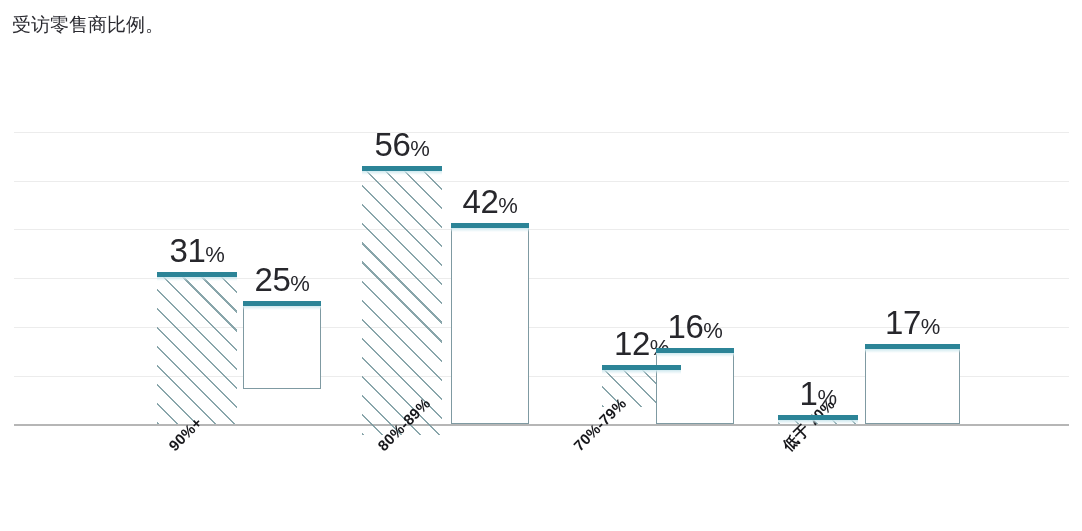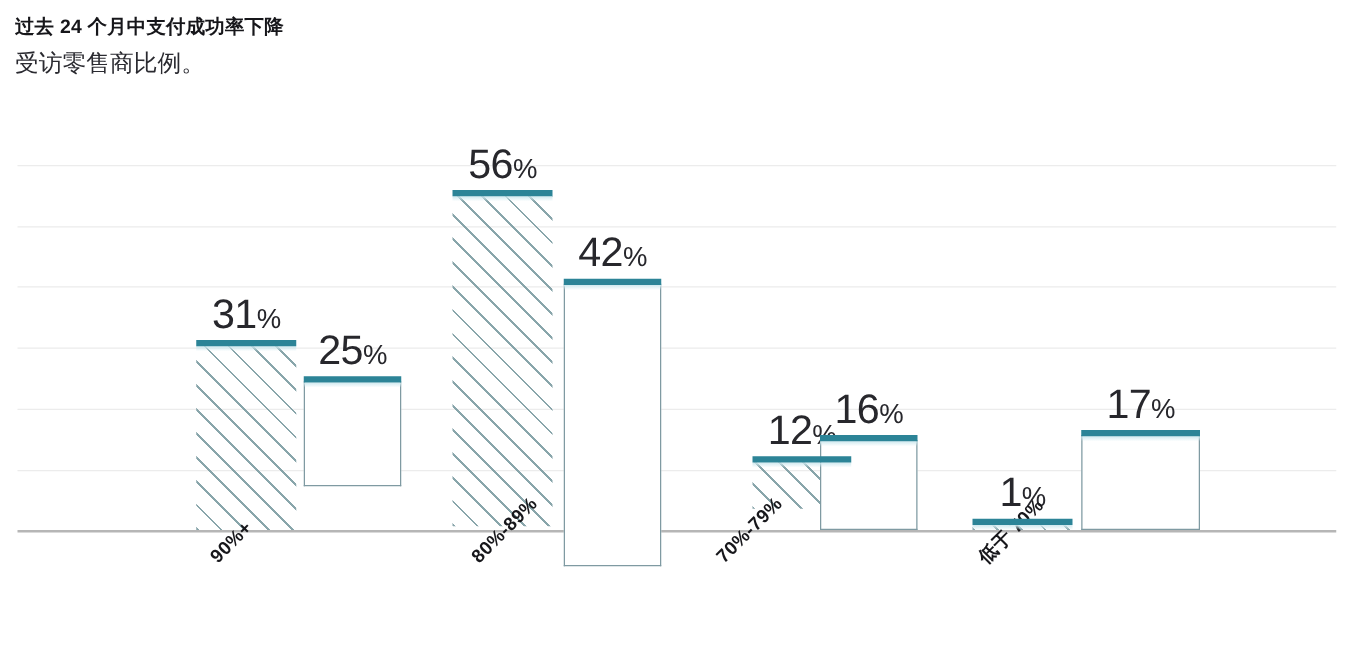--- a/index.html
+++ b/index.html
@@ -140,21 +140,20 @@
     white-space: nowrap;
     transform: rotate(-45deg);
     transform-origin: left top;
     letter-spacing: 0.3px;
   }
 </style>
 </head>
 <body>
 
 <div id="header">
-  <div id="chart-title">过去 24 个月中支付成功率下降</div>
   <div id="chart-subtitle">受访零售商比例。</div>
 </div>
 
 <div id="plot">
   <div id="gridlines-layer">
       <div class="gridline" style="top: 132px;"></div>
       <div class="gridline" style="top: 181px;"></div>
       <div class="gridline" style="top: 229px;"></div>
       <div class="gridline" style="top: 278px;"></div>
       <div class="gridline" style="top: 327px;"></div>
@@ -167,27 +166,27 @@
         <div class="cap-glow"></div>
         <div class="cap"></div>
         <div class="bar-value"><span class="num">31</span><span class="pct">%</span></div>
       </div>
       <div class="bar outlined" style="left: 243px; top: 301px; width: 78px; height: 88px;">
         <div class="body"></div>
         <div class="cap-glow"></div>
         <div class="cap"></div>
         <div class="bar-value"><span class="num">25</span><span class="pct">%</span></div>
       </div>
-      <div class="bar hatched" style="left: 362px; top: 152px; width: 80px; height: 269px;">
+      <div class="bar hatched" style="left: 362px; top: 166px; width: 80px; height: 269px;">
         <div class="body"></div>
         <div class="cap-glow"></div>
         <div class="cap"></div>
         <div class="bar-value"><span class="num">56</span><span class="pct">%</span></div>
       </div>
-      <div class="bar outlined" style="left: 451px; top: 223px; width: 78px; height: 230px;">
+      <div class="bar outlined" style="left: 451px; top: 223px; width: 78px; height: 201px;">
         <div class="body"></div>
         <div class="cap-glow"></div>
         <div class="cap"></div>
         <div class="bar-value"><span class="num">42</span><span class="pct">%</span></div>
       </div>
       <div class="bar hatched" style="left: 602px; top: 365px; width: 79px; height: 42px;">
         <div class="body"></div>
         <div class="cap-glow"></div>
         <div class="cap"></div>
         <div class="bar-value"><span class="num">12</span><span class="pct">%</span></div>

